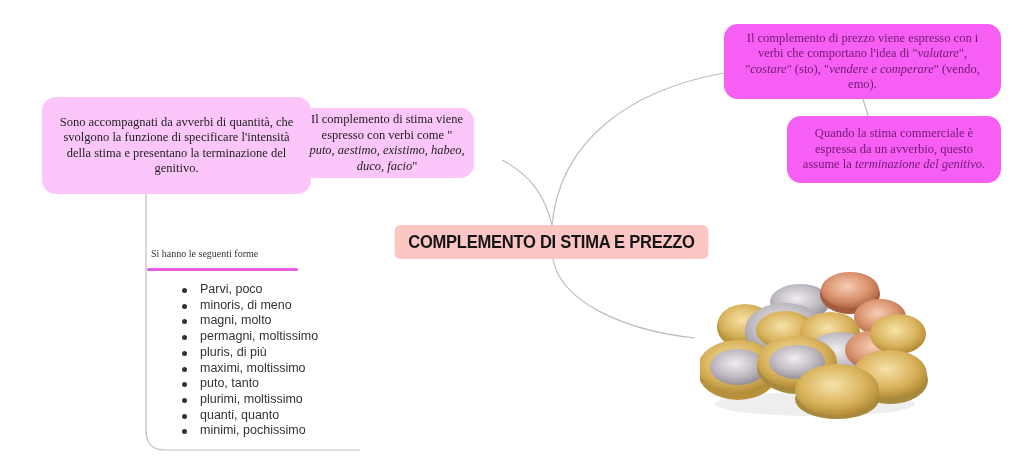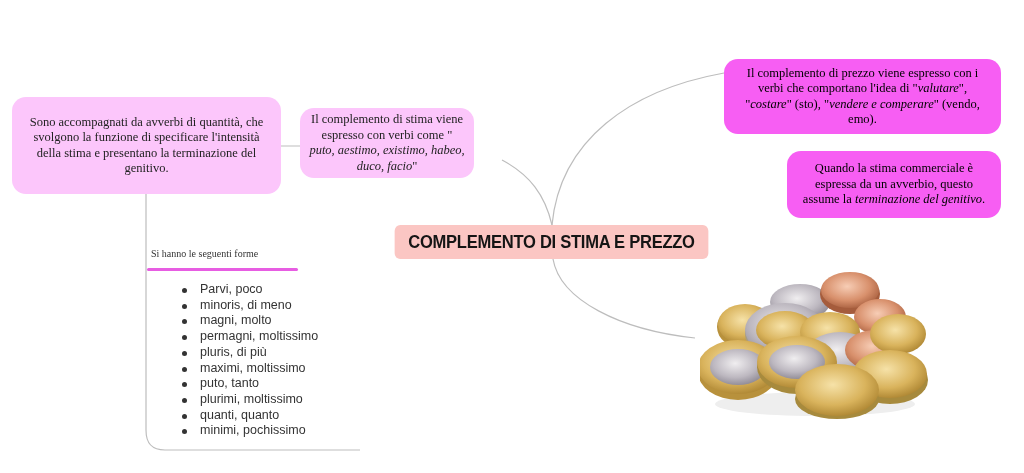--- a/index.html
+++ b/index.html
@@ -13,21 +13,21 @@
       position: absolute; box-sizing: border-box;
       border-radius: 14px;
       text-align: center;
       font-family: "Liberation Serif", "DejaVu Serif", serif;
       font-size: 12.5px; line-height: 15.5px;
       display: flex; align-items: center; justify-content: center;
       padding: 4px 10px;
     }
     .node .inner { display: block; }
     .light { background: #fcc6fb; }
-    .bright { background: #f75ef3; color: #000000; margin-top: 35px; }
+    .bright { background: #f75ef3; color: #701a75; }
     .root {
       position: absolute; left: 381px; top: 225px; width: 341px; height: 34px;
       background: #fbc6c3; border-radius: 6px;
       display: flex; align-items: center; justify-content: center;
       font-family: "Liberation Sans", "DejaVu Sans", sans-serif;
       font-weight: bold; font-size: 18px; letter-spacing: -0.3px;
       color: #151515;
       transform: scaleX(0.92);
     }
     svg.links { position: absolute; left: 0; top: 0; }
@@ -68,21 +68,21 @@
     <path d="M553 259 C560 300 620 330 695 338"></path>
 
     <path d="M300 146 L266 146"></path>
 
     <path d="M863 99 C866 108 868 115 870 124"></path>
 
     <path d="M146 194 L146 430 C146 444 152 450 165 450 L360 450"></path>
   </g>
 </svg>
 
-<div class="node light" style="left:12px; top:97px; width:269px; height:97px; padding:4px 14px;">
+<div class="node light" style="left:42px; top:97px; width:269px; height:97px; padding:4px 14px;">
   <span class="inner">Sono accompagnati da avverbi di quantità, che svolgono la funzione di specificare l'intensità della stima e presentano la terminazione del genitivo.</span>
 </div>
 
 <div class="node light" style="left:300px; top:108px; width:174px; height:70px; padding:4px 8px;">
   <span class="inner"><span>Il complemento di stima viene espresso con verbi come "</span><i> puto, aestimo, existimo, habeo, duco, facio</i><span>"</span></span>
 </div>
 
 <div class="node bright" style="left:724px; top:24px; width:277px; height:75px; padding:4px 16px;">
   <span class="inner"><span>Il complemento di prezzo viene espresso con i verbi che comportano l'idea di "</span><i>valutare</i><span>", "</span><i>costare</i><span>" (sto), "</span><i>vendere e comperare</i><span>" (vendo, emo).</span></span>
 </div>

